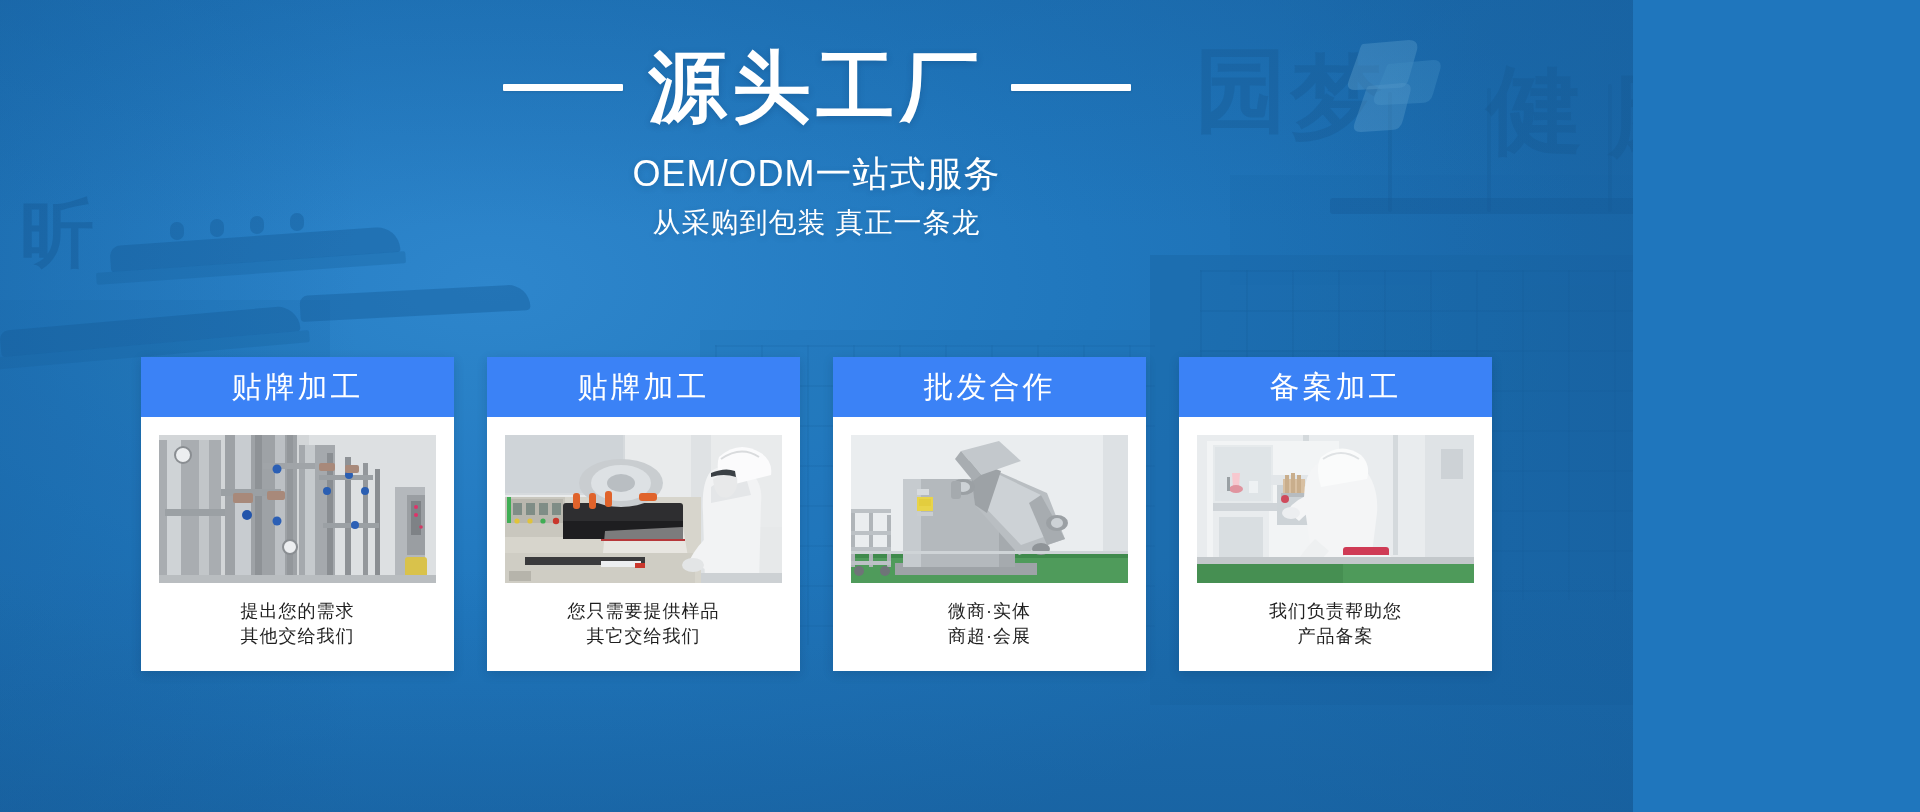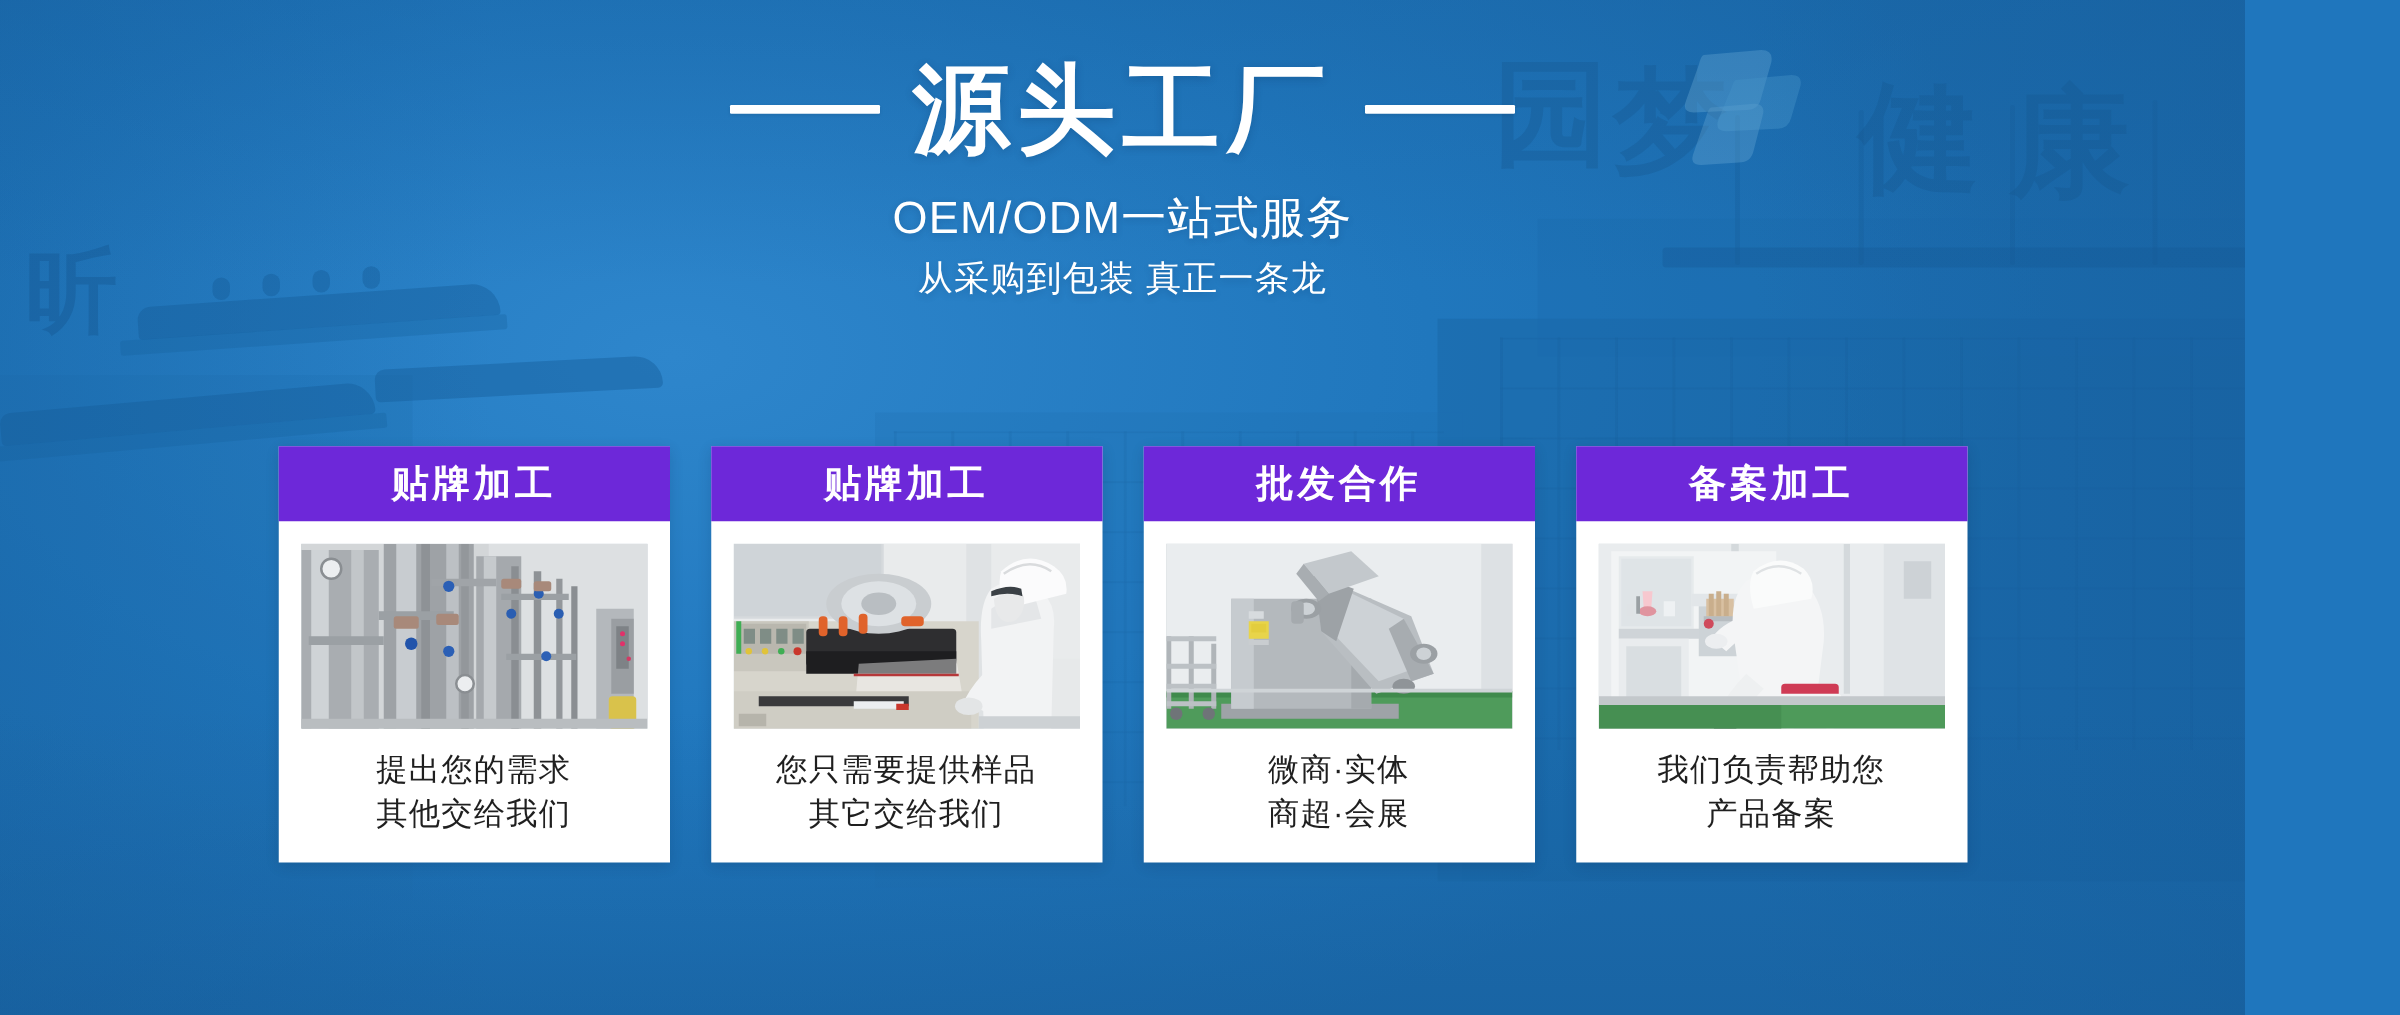--- a/index.html
+++ b/index.html
@@ -5,21 +5,21 @@
   * { margin:0; padding:0; box-sizing:border-box; }
   html,body { width:1920px; height:812px; overflow:hidden; }
   body {
     font-family:"Liberation Sans","DejaVu Sans",sans-serif;
     background:#1f76bd;
   }
 
   
   #banner {
     position:relative;
-    width:1796px;
+    width:1633px;
     height:812px;
     overflow:hidden;
     background:#2077bd;
   }
 
   
   .bg-layer { position:absolute; inset:0; }
 
   .bg-base {
     background:
@@ -109,43 +109,43 @@
     gap:33px;
   }
   .card {
     width:313px;
     background:#ffffff;
     display:flex; flex-direction:column;
     box-shadow:0 3px 10px rgba(0,30,60,.16);
   }
   .card-head {
     height:60px;
-    background:#6d28d9;
+    background:#3b82f6;
     display:flex; align-items:center; justify-content:center;
     color:#ffffff;
     font-size:30px;
-    font-weight:700;
+    font-weight:400;
     letter-spacing:3px;
   }
   .card-body {
     padding:18px 18px 0 18px;
     display:flex; flex-direction:column; align-items:center;
   }
   .thumb {
     width:277px; height:148px;
     overflow:hidden;
     position:relative;
     background:#cfd6da;
   }
   .thumb svg { display:block; width:277px; height:148px; }
   .caption {
     padding:16px 6px 22px 6px;
     text-align:center;
     color:#1f1f1f;
-    font-size:25px;
+    font-size:18px;
     line-height:1.38;
     letter-spacing:1px;
     font-weight:400;
     white-space:nowrap;
   }
 </style>
 </head>
 <body>
 
 <div id="banner">

